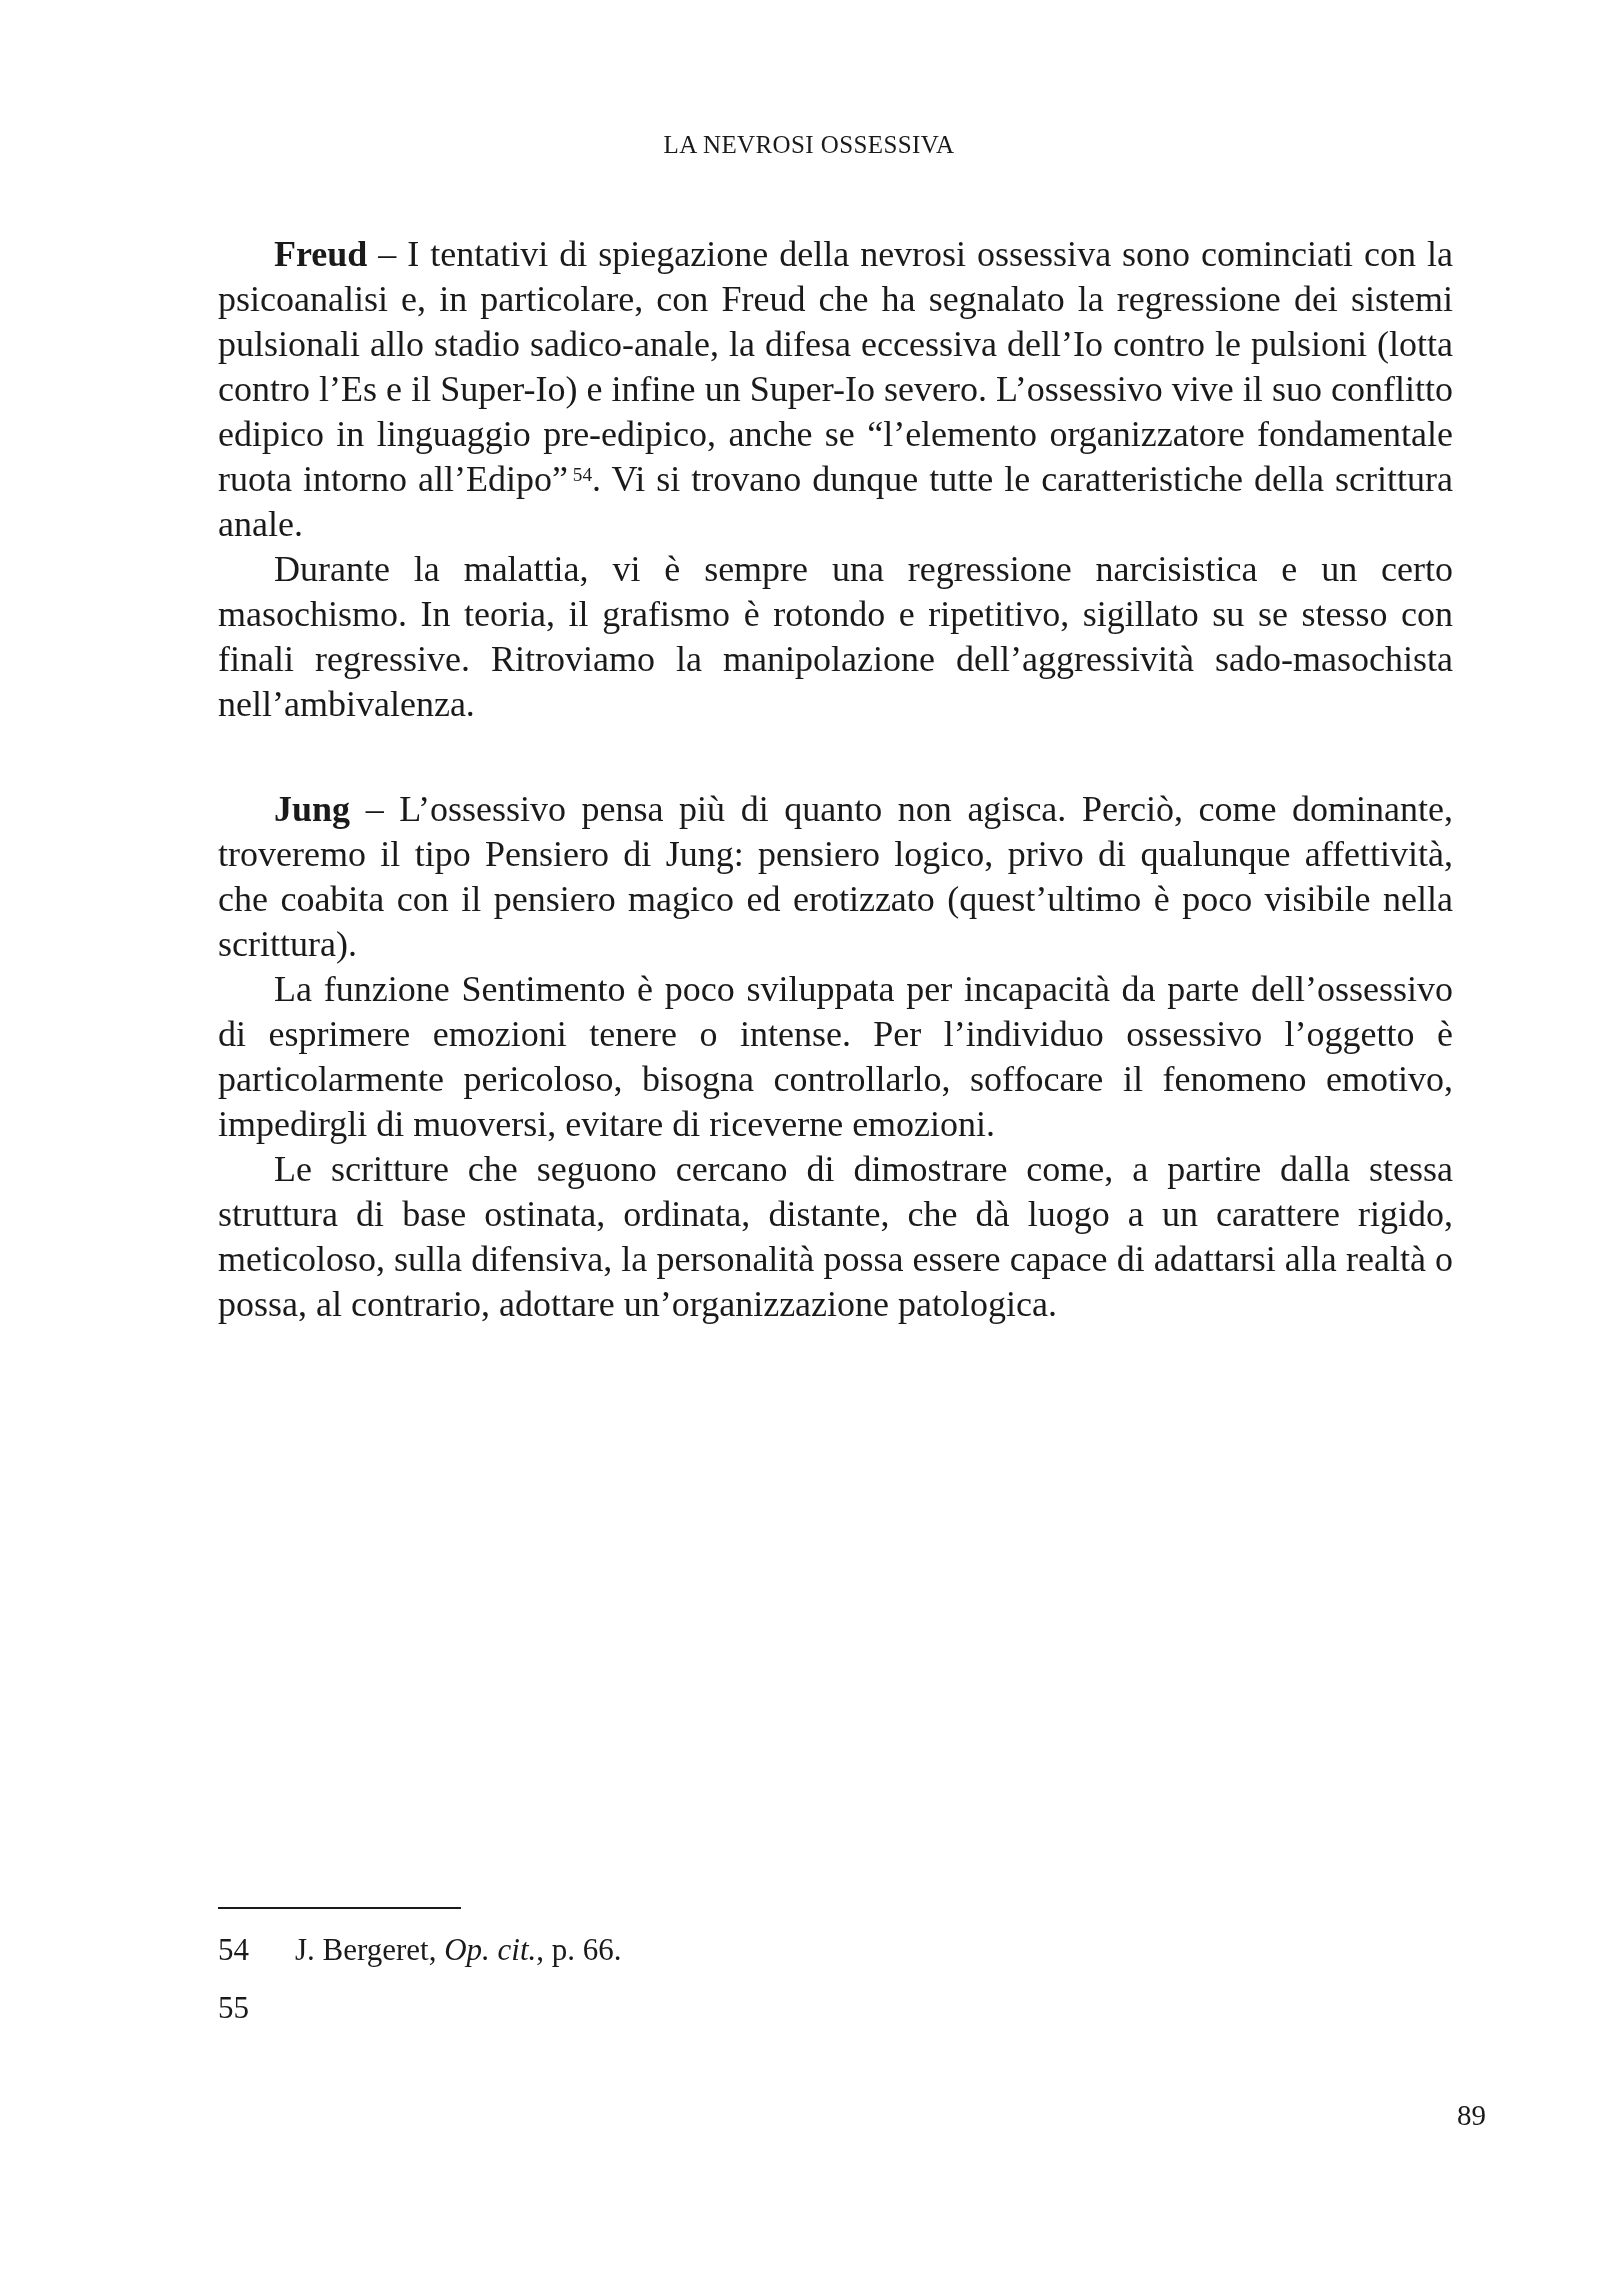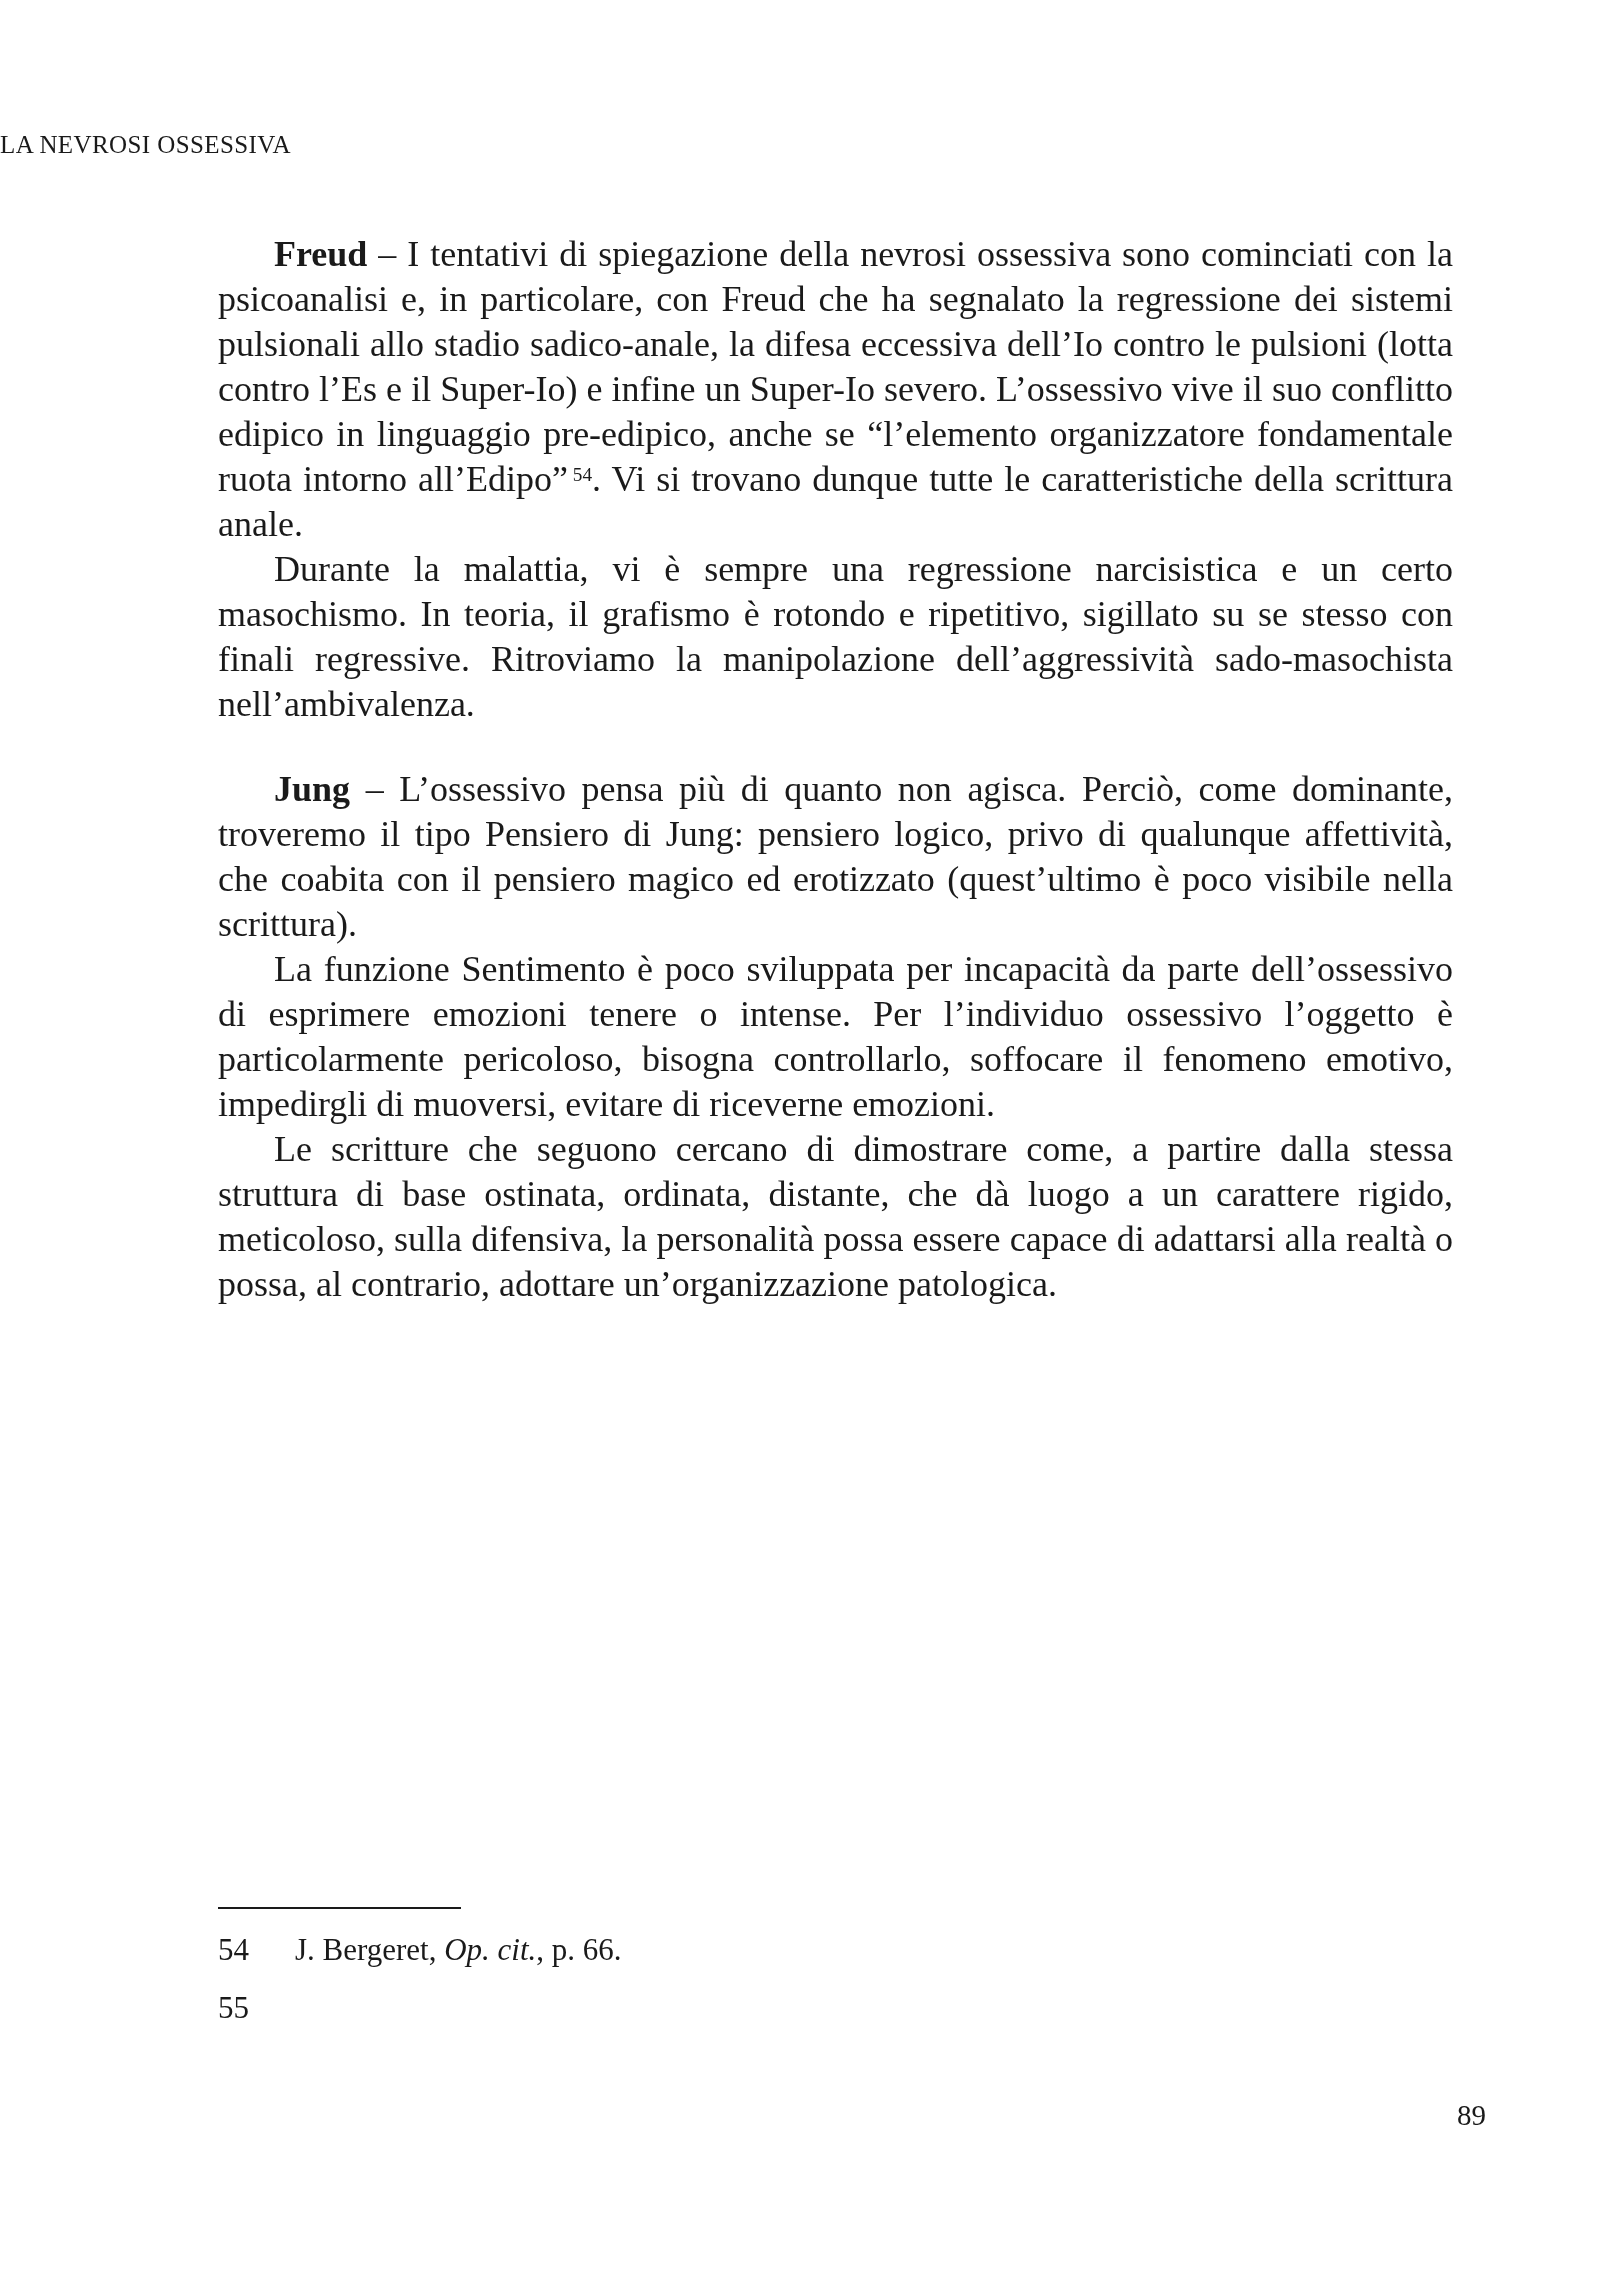--- a/index.html
+++ b/index.html
@@ -13,40 +13,40 @@
     position: relative;
     overflow: hidden;
     font-family: "Liberation Serif", "DejaVu Serif", serif;
     color: #1a1a1a;
   }
   .running-head {
     position: absolute;
     top: 131px;
     left: 0;
     width: 1618px;
-    text-align: left;
+    text-align: center;
     font-size: 25px;
     letter-spacing: 0.4px;
   }
   .text-block {
     position: absolute;
     top: 232px;
     left: 218px;
     width: 1235px;
     font-size: 36px;
     line-height: 45px;
   }
   .text-block p {
     margin: 0;
     text-align: justify;
     text-indent: 56px;
     hyphens: manual;
   }
   .text-block p.section-gap {
-    margin-top: 40px;
+    margin-top: 60px;
   }
   .text-block p.section-gap-large {
   }
   .lead {
     font-weight: bold;
   }
   sup.fnref {
     font-size: 19.3px;
     vertical-align: top;
     position: relative;

